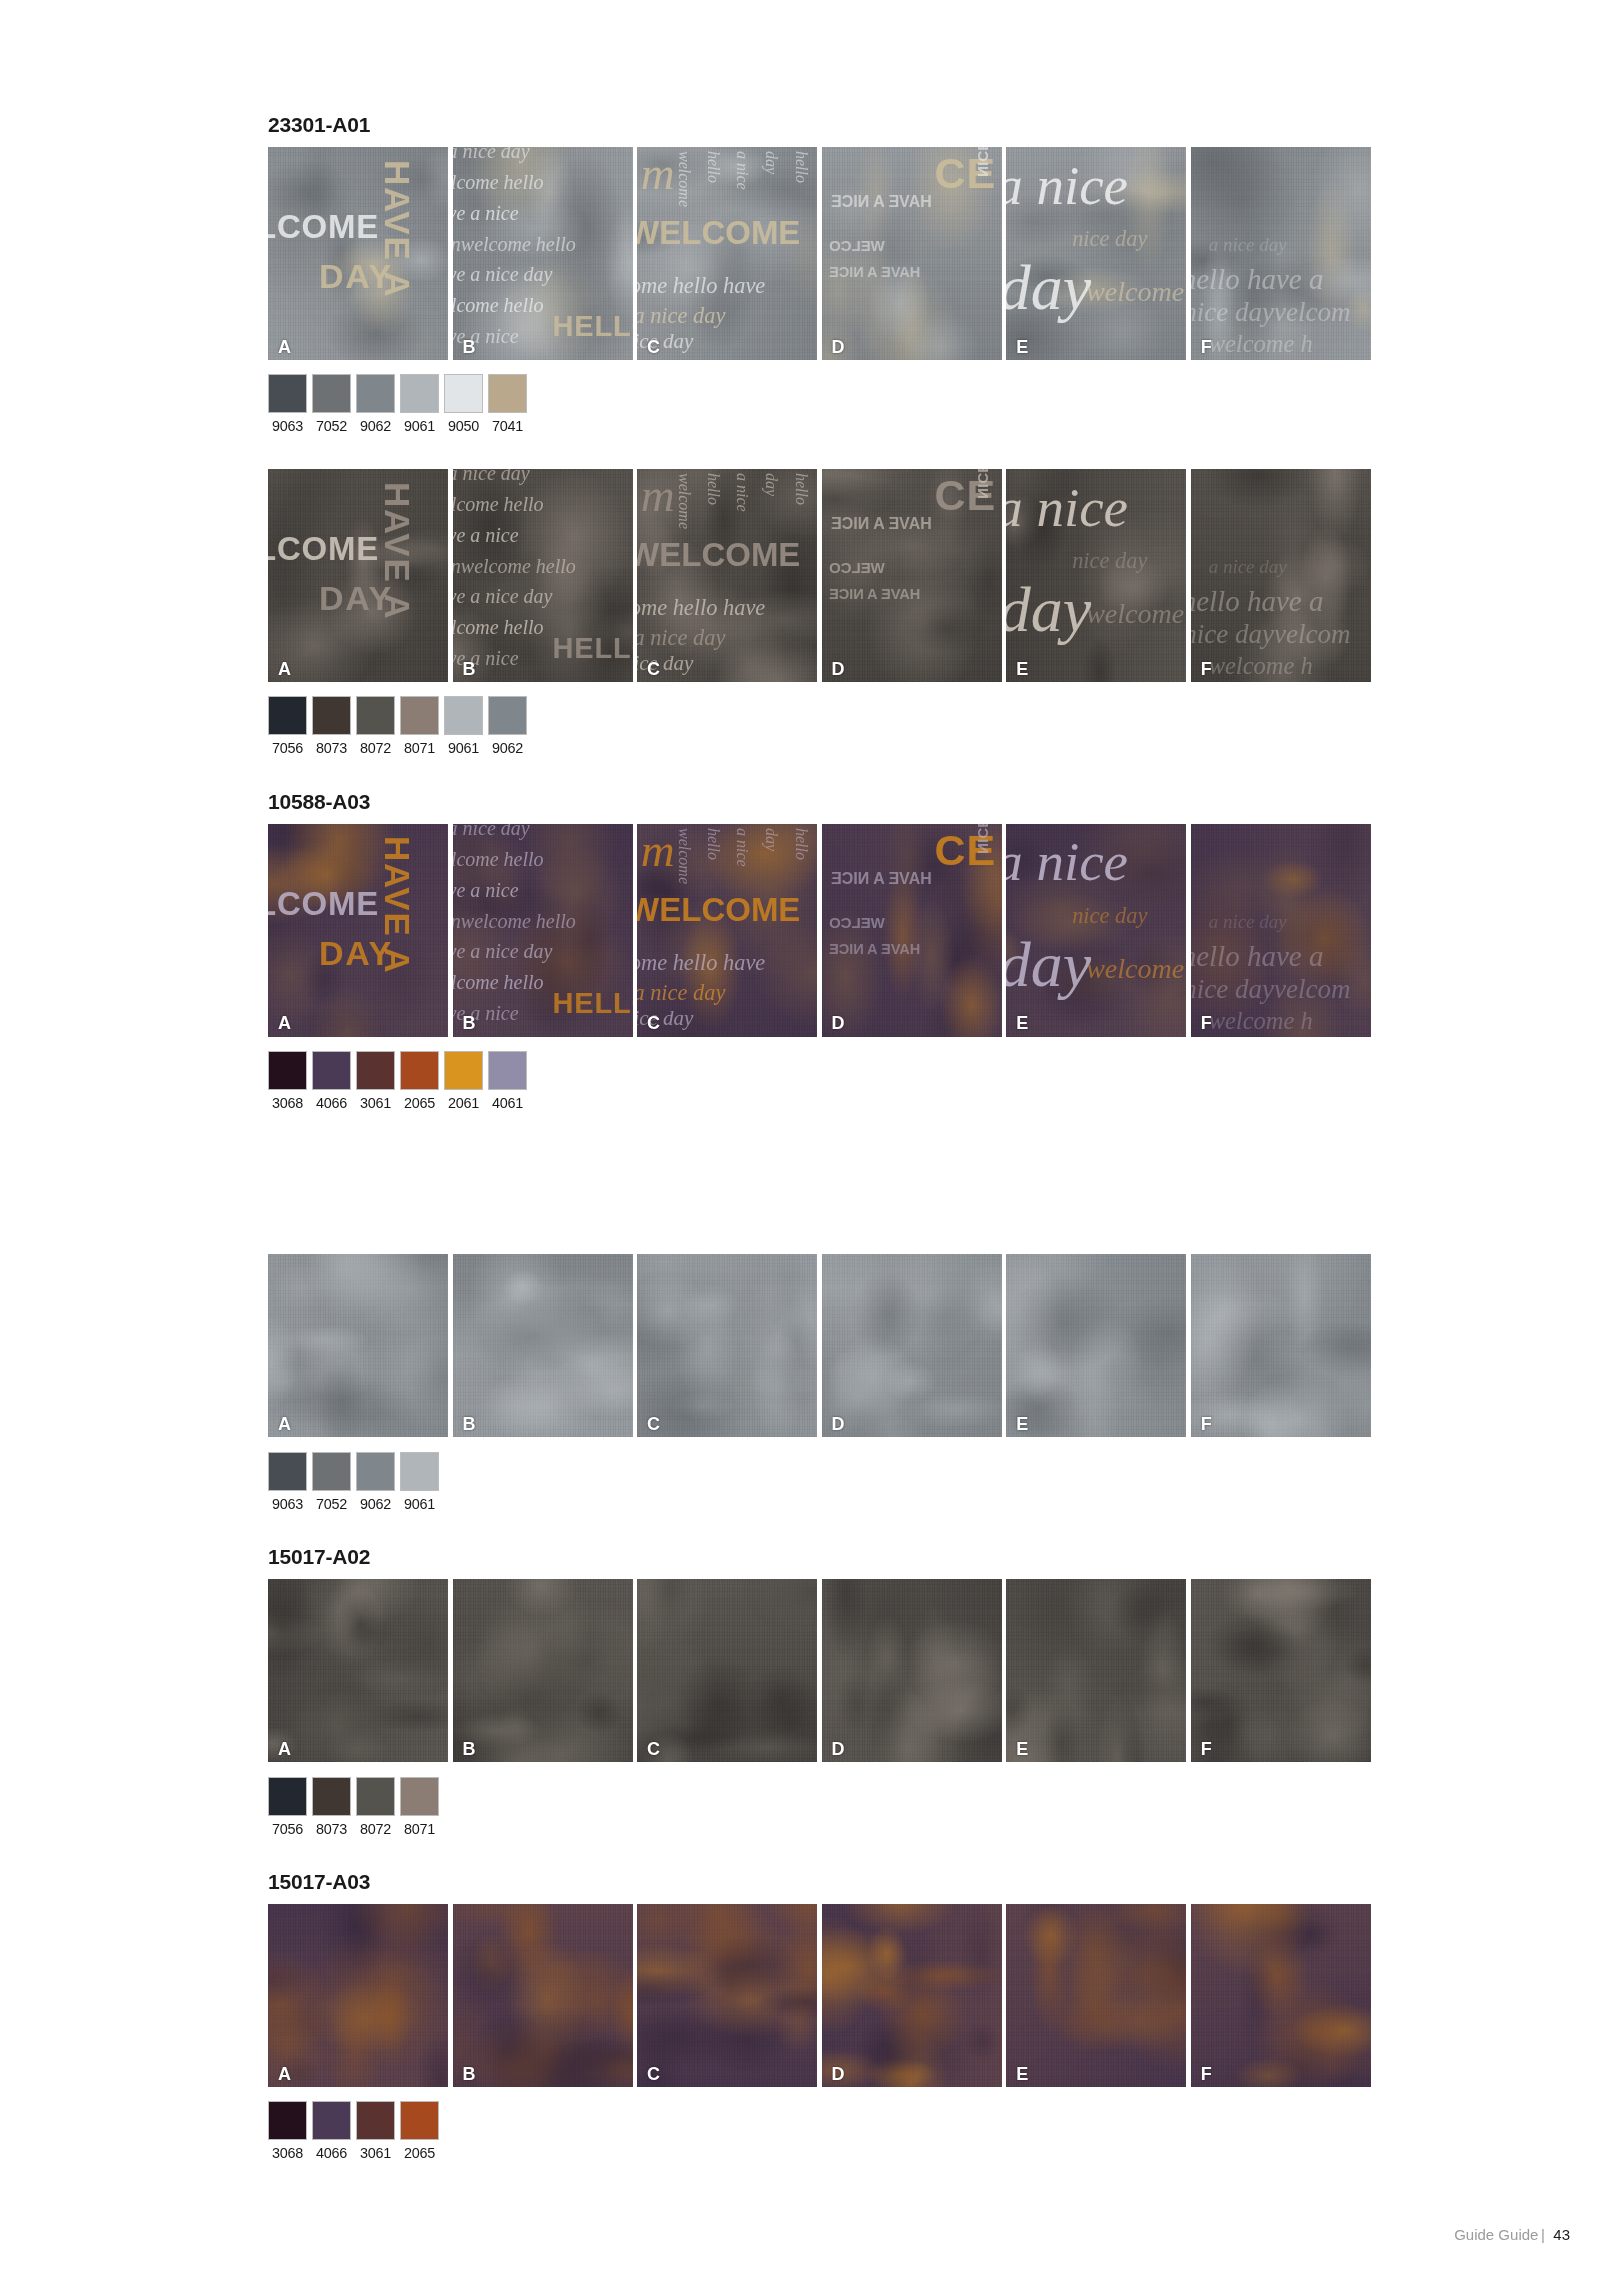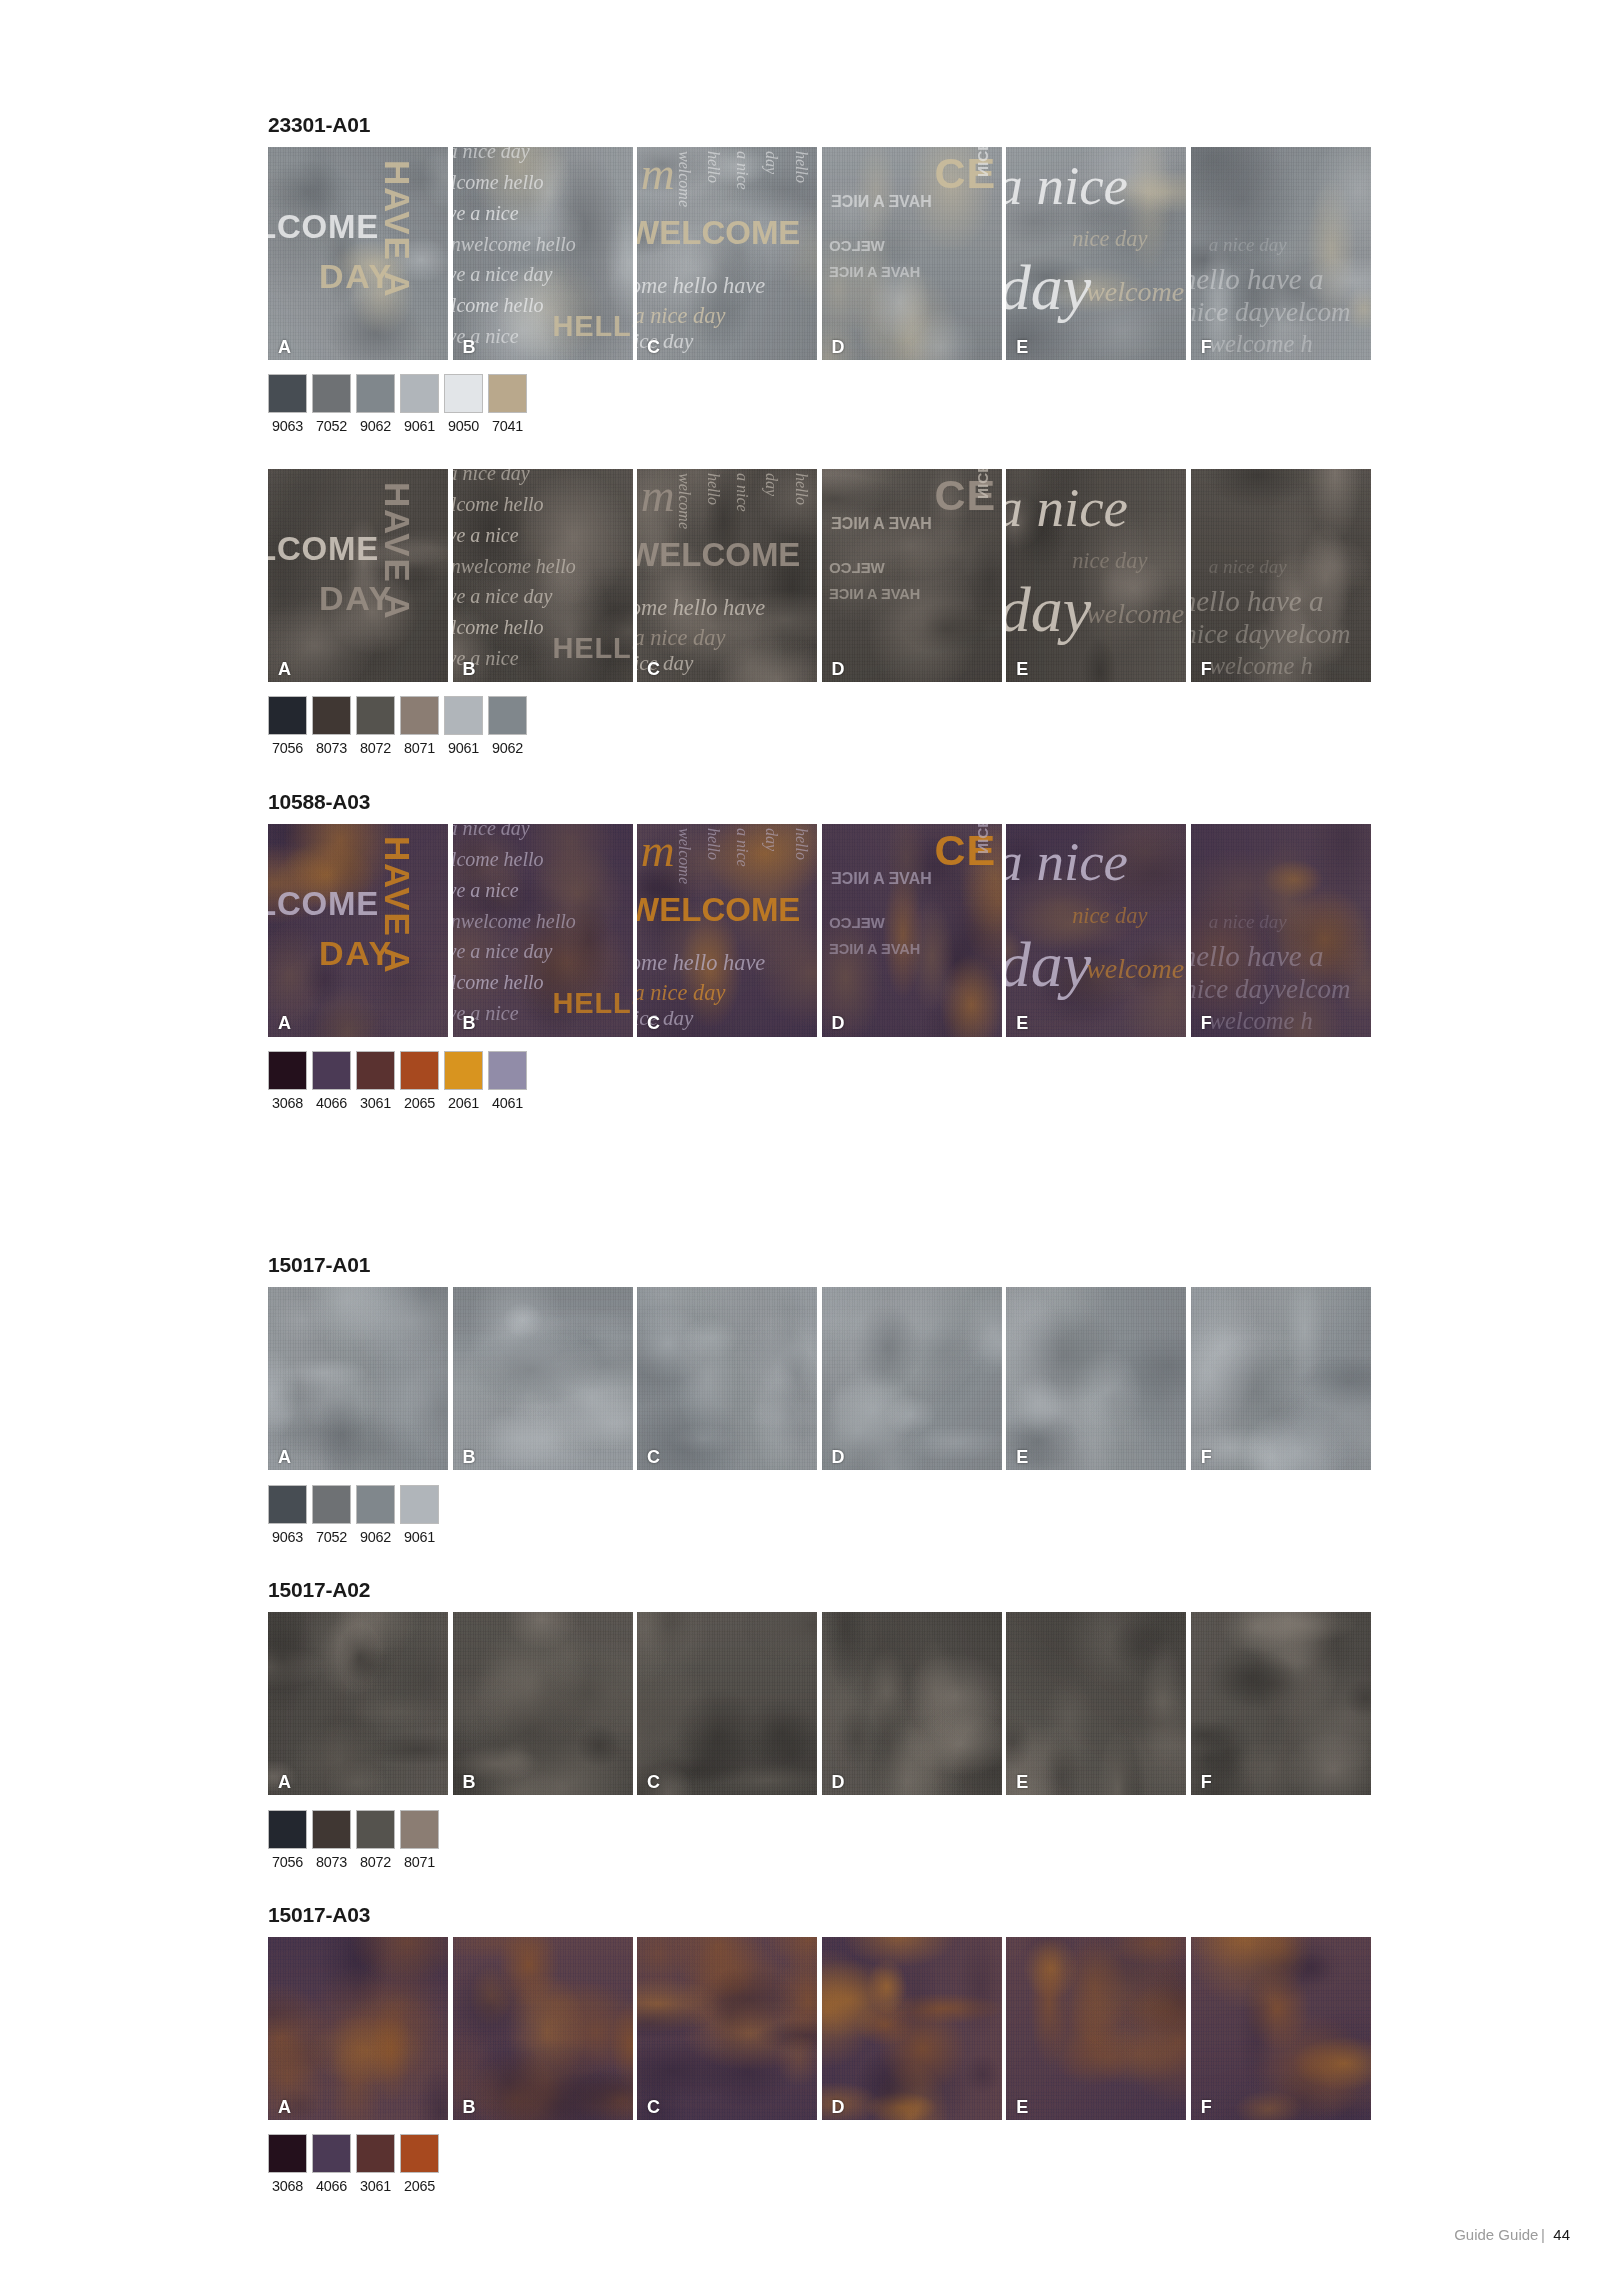--- a/index.html
+++ b/index.html
@@ -518,21 +518,20 @@
             <div class="swatch-code">2061</div>
           </div>
           <div class="swatch">
             <div class="swatch-chip" style="background: rgb(145, 140, 168);"></div>
             <div class="swatch-code">4061</div>
           </div>
         </div>
         <div class="gap-big"></div>
       </div>
       <div class="group">
-        <div class="group-title">15017-A01</div>
         <div class="tile-row" style="height: 183px;">
           <div class="tile" style="height: 183px;">
             <div class="tile-inner">
               <div class="tex" style="background-image: radial-gradient(20% 42% at 41% 81%, rgba(90, 95, 100, 0.37) 0%, rgba(90, 95, 100, 0) 70%), radial-gradient(52% 37% at 79% 19%, rgba(174, 179, 183, 0.47) 0%, rgba(174, 179, 183, 0) 70%), radial-gradient(29% 33% at 97% 67%, rgba(90, 95, 100, 0.3) 0%, rgba(90, 95, 100, 0) 70%), radial-gradient(24% 19% at 19% 18%, rgba(192, 197, 201, 0.21) 0%, rgba(192, 197, 201, 0) 70%), radial-gradient(21% 36% at 2% 59%, rgba(192, 197, 201, 0.46) 0%, rgba(192, 197, 201, 0) 70%), radial-gradient(47% 38% at 52% 3%, rgba(174, 179, 183, 0.37) 0%, rgba(174, 179, 183, 0) 70%), radial-gradient(38% 15% at 9% 70%, rgba(174, 179, 183, 0.33) 0%, rgba(174, 179, 183, 0) 70%), radial-gradient(47% 49% at 86% 61%, rgba(192, 197, 201, 0.33) 0%, rgba(192, 197, 201, 0) 70%), radial-gradient(33% 30% at 39% 59%, rgba(174, 179, 183, 0.44) 0%, rgba(174, 179, 183, 0) 70%), radial-gradient(52% 24% at 40% 80%, rgba(90, 95, 100, 0.23) 0%, rgba(90, 95, 100, 0) 70%), radial-gradient(35% 12% at 31% 47%, rgba(192, 197, 201, 0.33) 0%, rgba(192, 197, 201, 0) 70%), radial-gradient(50% 36% at 18% 72%, rgba(90, 95, 100, 0.34) 0%, rgba(90, 95, 100, 0) 70%), radial-gradient(51% 28% at 57% 89%, rgba(90, 95, 100, 0.31) 0%, rgba(90, 95, 100, 0) 70%), radial-gradient(51% 43% at 61% 17%, rgba(192, 197, 201, 0.18) 0%, rgba(192, 197, 201, 0) 70%), radial-gradient(32% 40% at 44% 7%, rgba(174, 179, 183, 0.51) 0%, rgba(174, 179, 183, 0) 70%), radial-gradient(32% 49% at 87% 5%, rgba(90, 95, 100, 0.41) 0%, rgba(90, 95, 100, 0) 70%), repeating-linear-gradient(90deg, rgba(90, 95, 100, 0.1) 0px, rgba(90, 95, 100, 0.1) 0.8px, rgba(192, 197, 201, 0.05) 0.8px, rgba(192, 197, 201, 0.05) 2.5px), repeating-linear-gradient(0deg, rgba(90, 95, 100, 0.06) 0px, rgba(90, 95, 100, 0.06) 0.8px, rgba(192, 197, 201, 0.03) 0.8px, rgba(192, 197, 201, 0.03) 3.4px), linear-gradient(259deg, rgba(90, 95, 100, 0.3), rgba(192, 197, 201, 0.18)), linear-gradient(rgb(139, 144, 148), rgb(139, 144, 148));"></div>
               <div class="tex" style="opacity: 0.95;"></div>
               <div class="tile-label">A</div>
             </div>
           </div>
           <div class="tile" style="height: 183px;">
             <div class="tile-inner">
@@ -718,16 +717,16 @@
           <div class="swatch">
             <div class="swatch-chip" style="background: rgb(167, 73, 31);"></div>
             <div class="swatch-code">2065</div>
           </div>
         </div>
         <div class="gap-small"></div>
       </div>
     </div>
 
   <div class="footer">
-    <span>Guide Guide</span><span class="sep">|</span><span class="pg">44</span>
+    <span>Guide Guide</span><span class="sep">|</span><span class="pg">43</span>
   </div>
 </div>
 
 
 </body></html>

